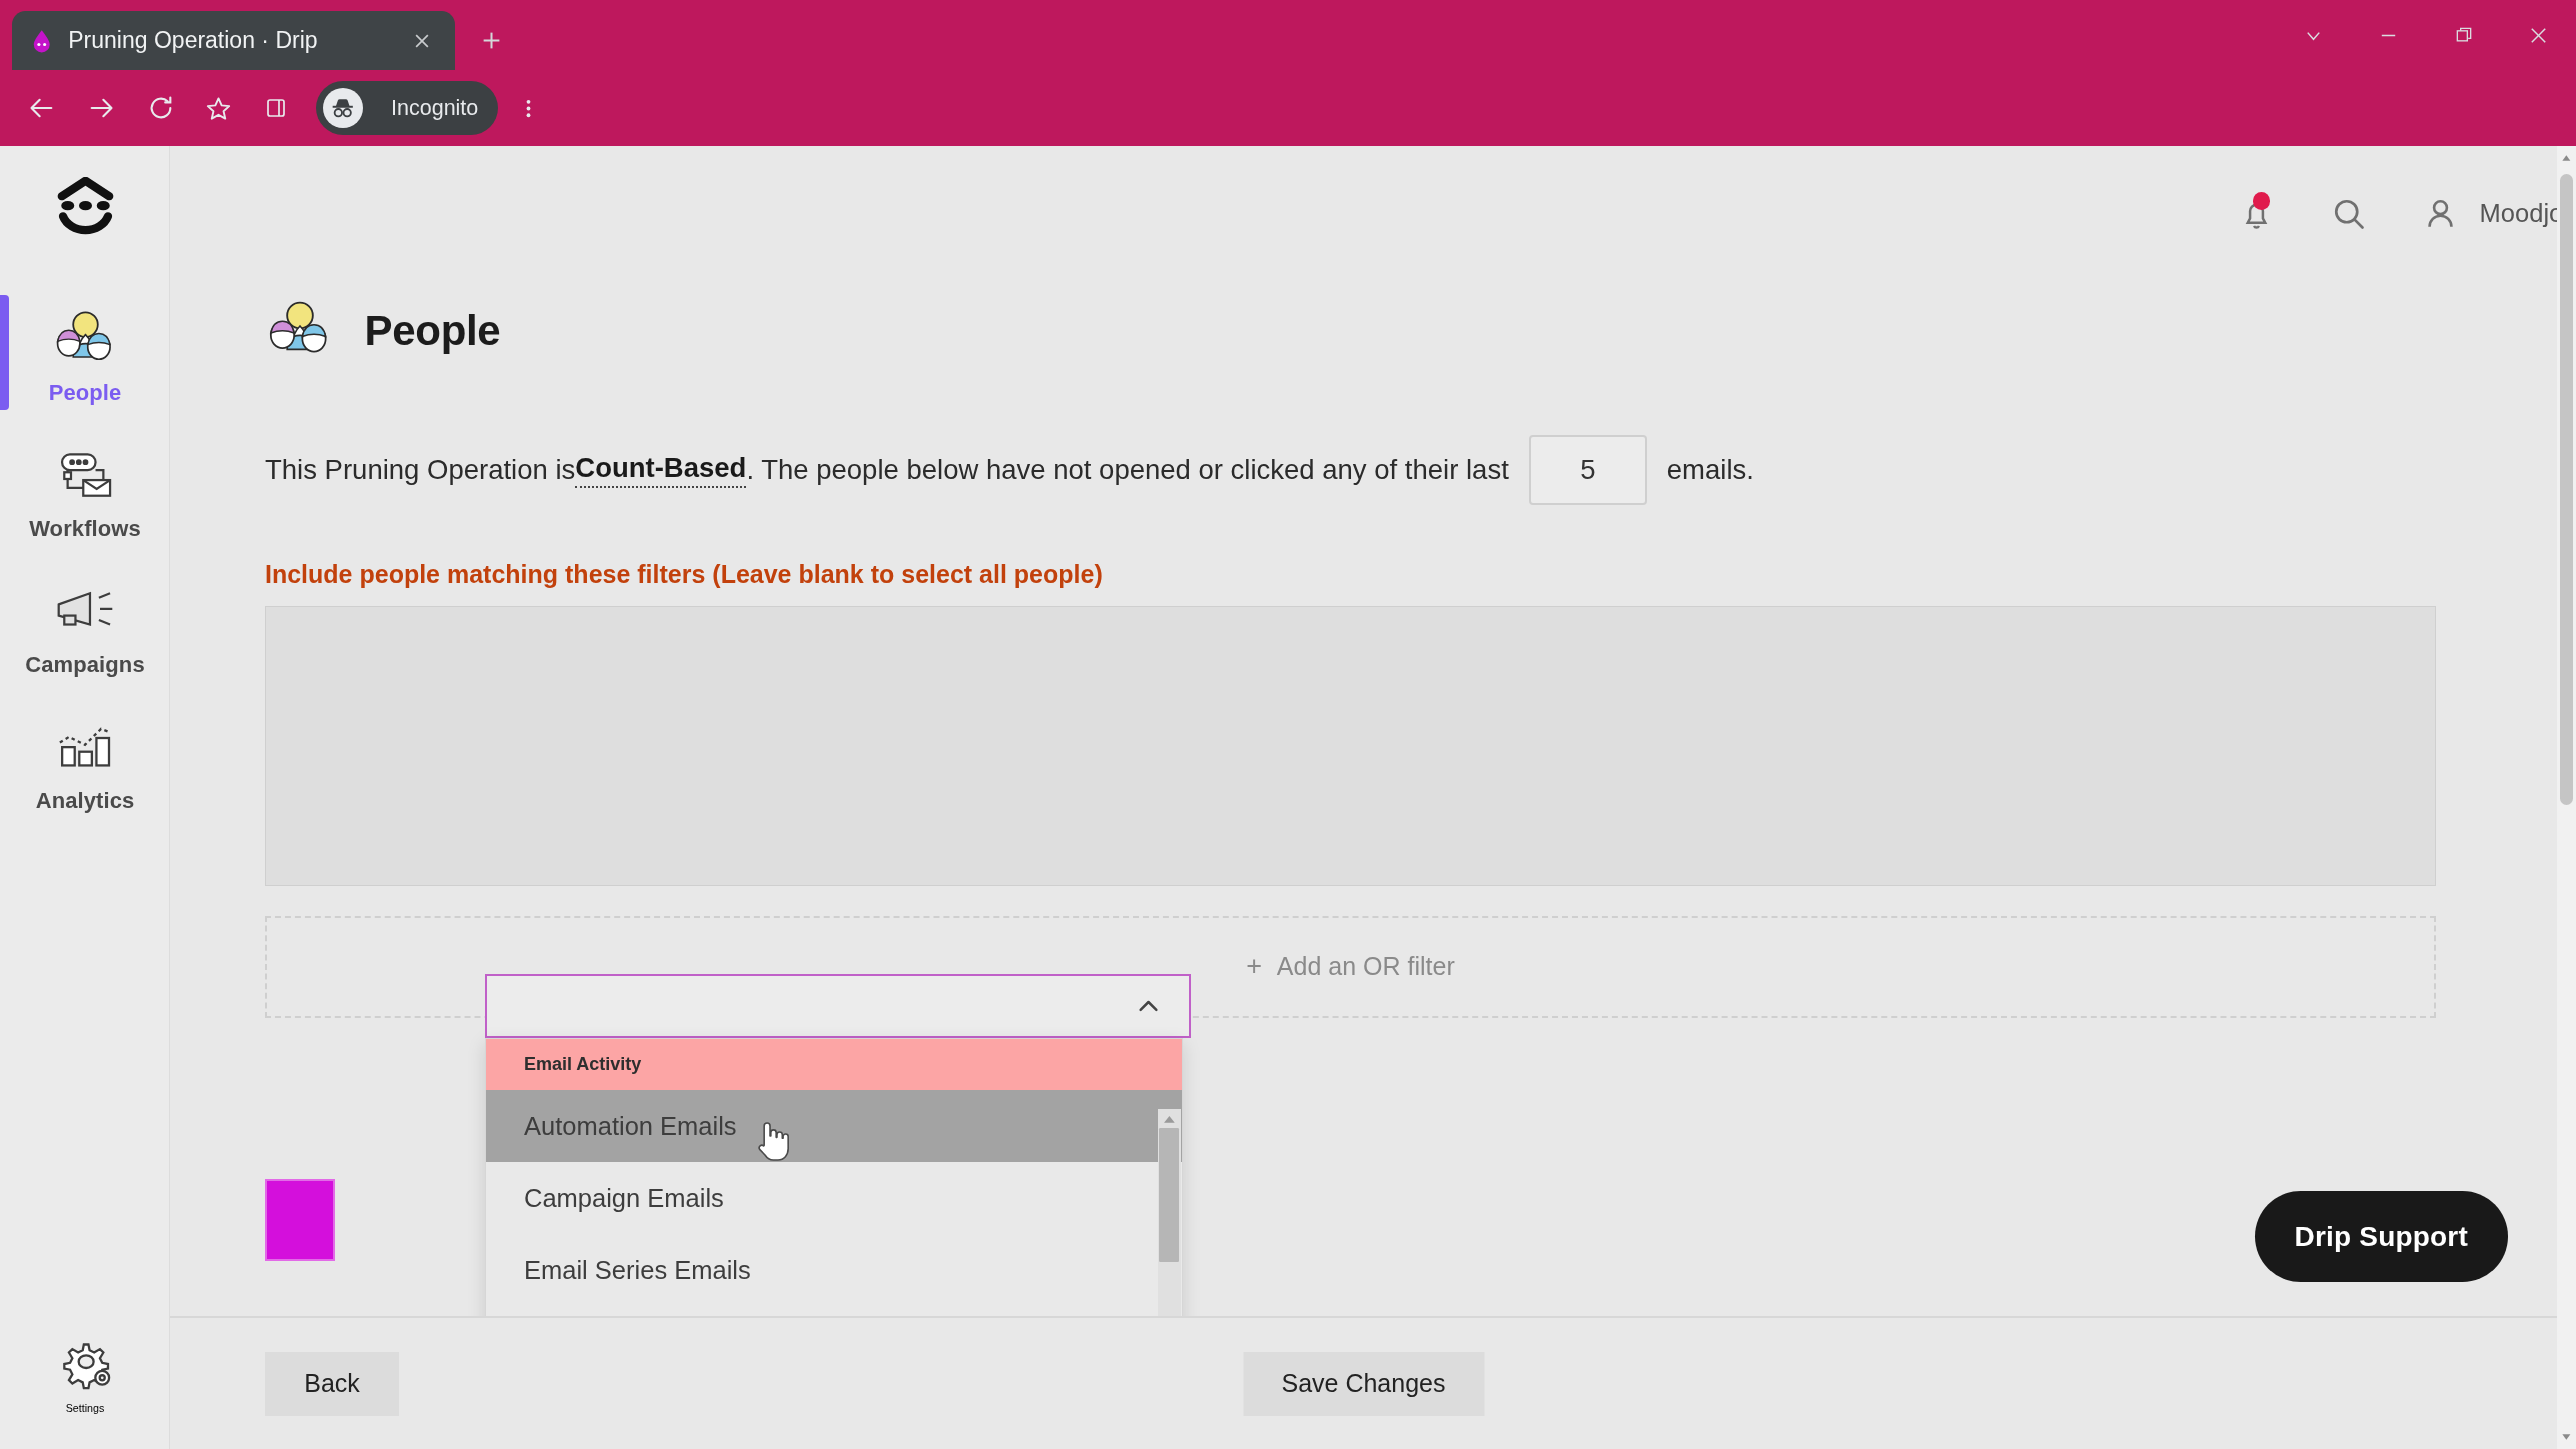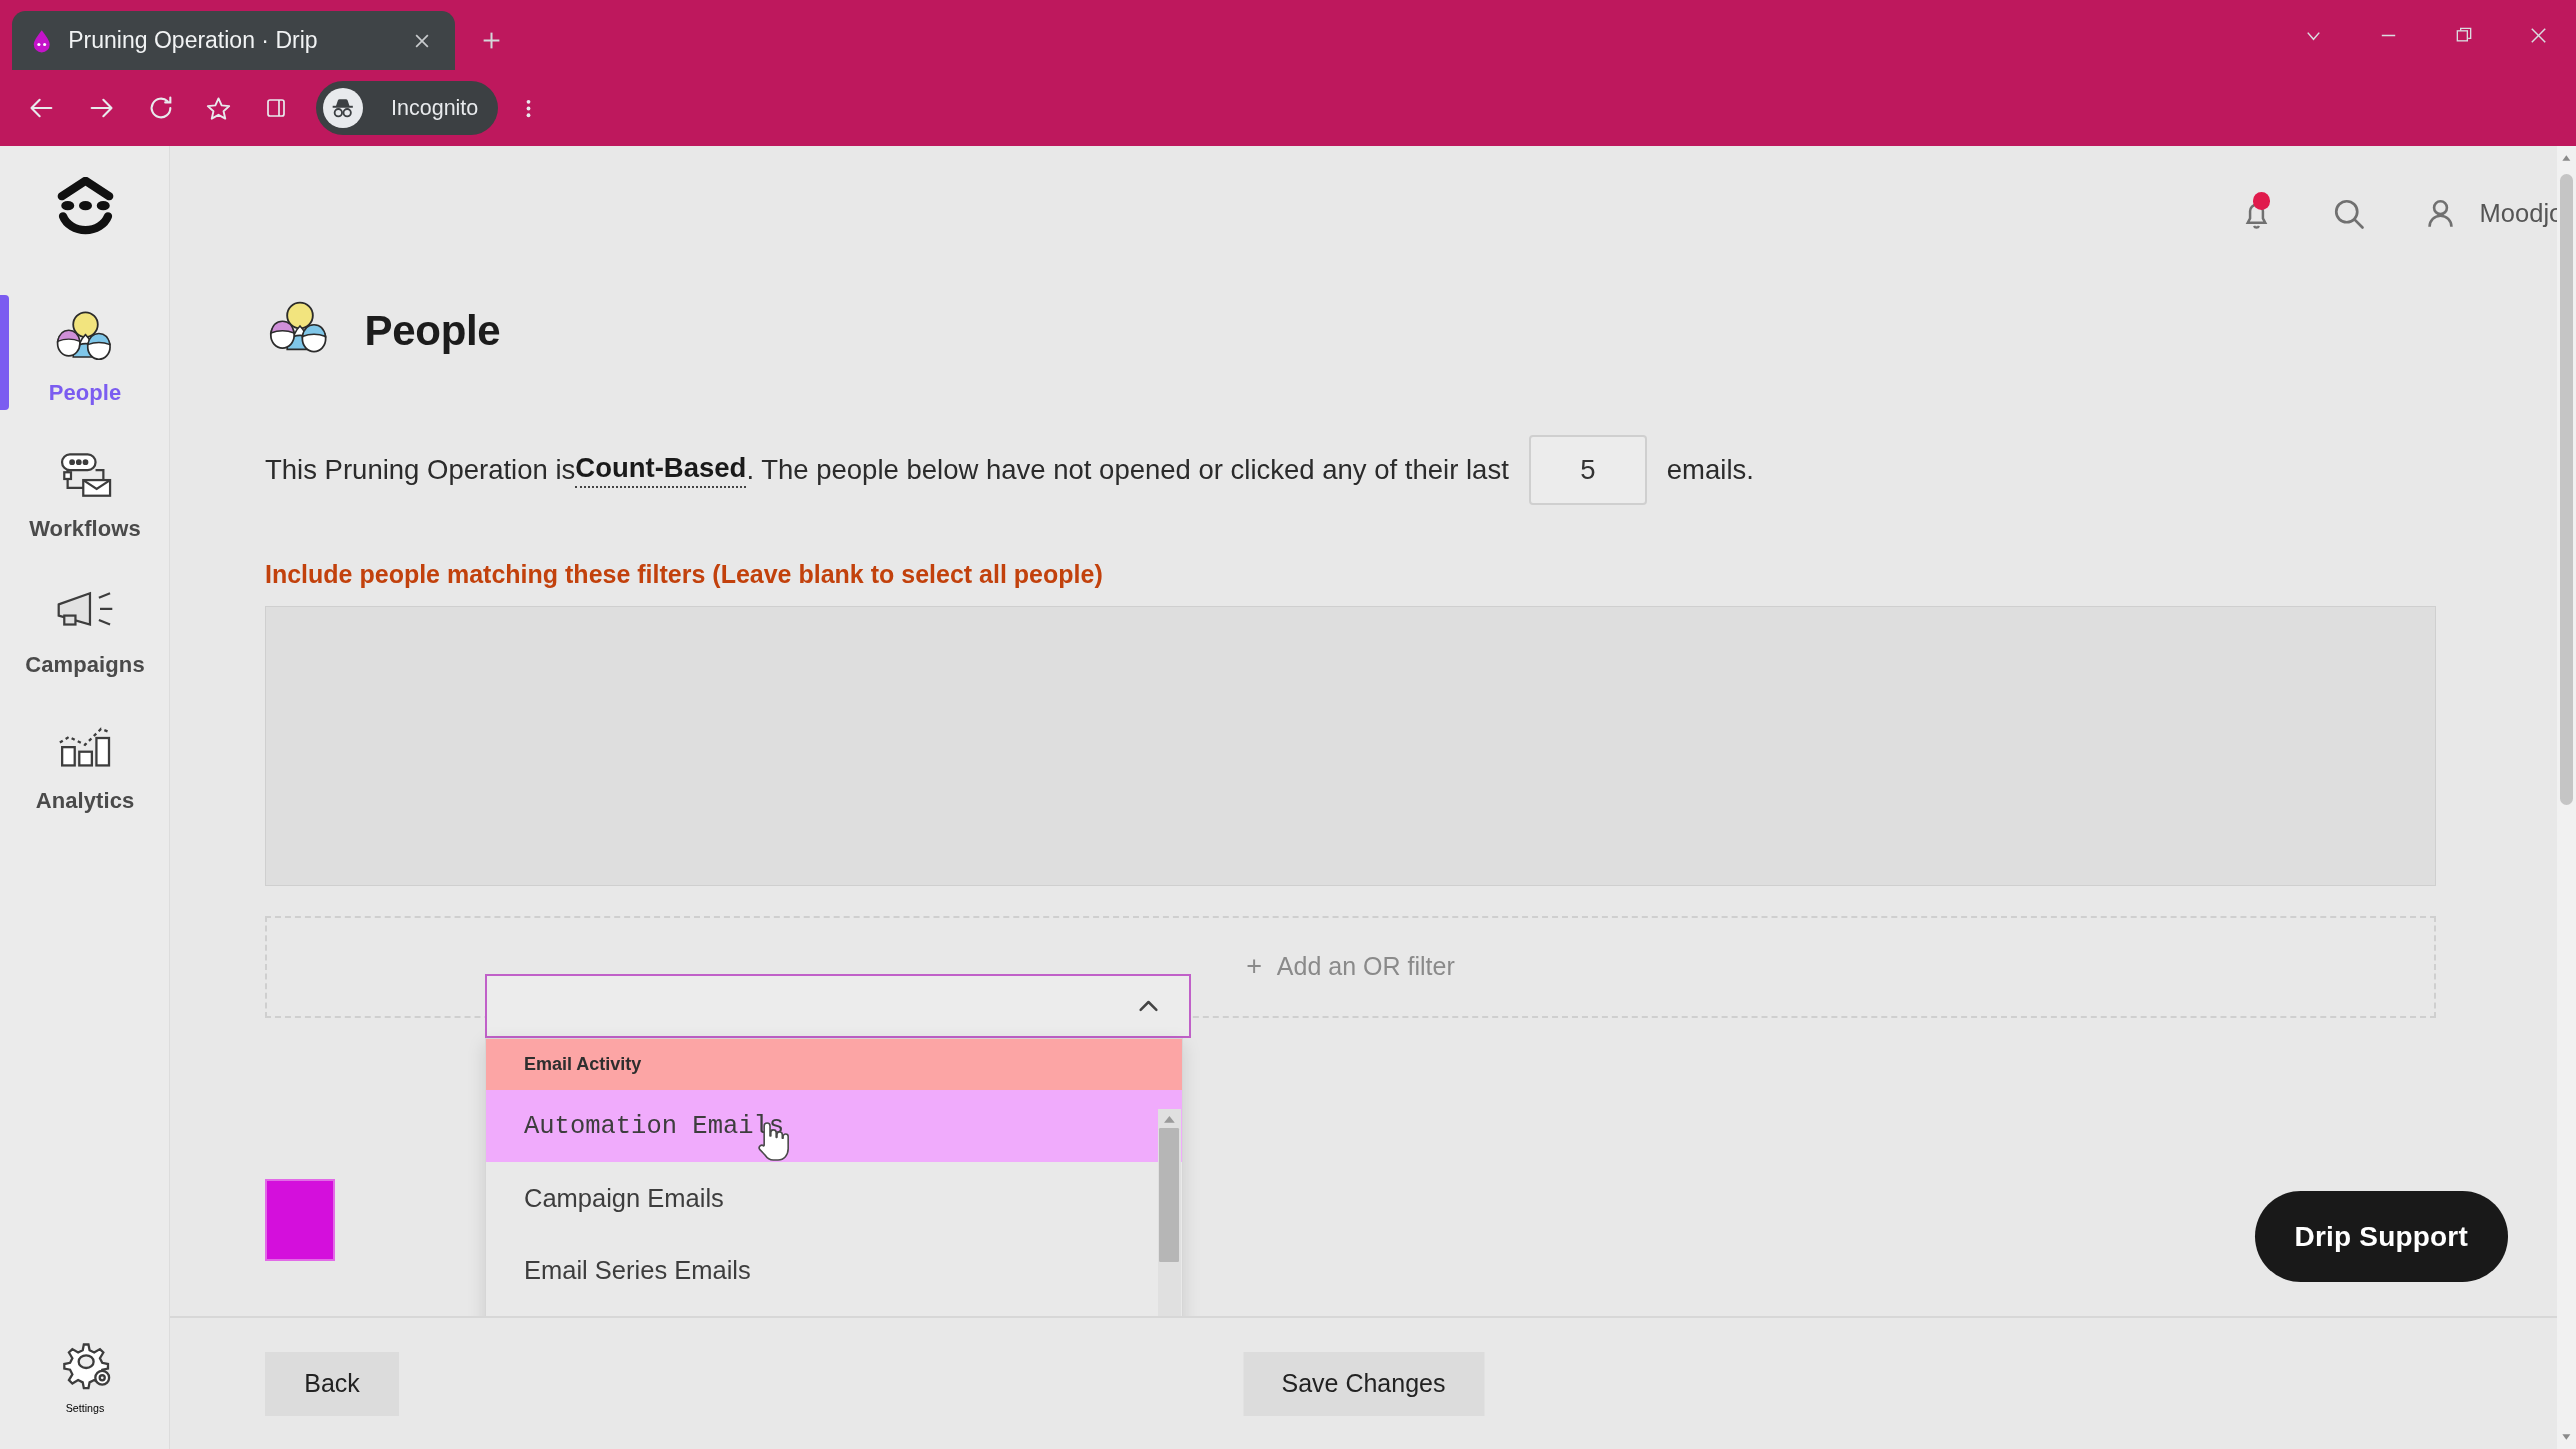--- a/index.html
+++ b/index.html
@@ -181,21 +181,21 @@
   }
   .dd-list { position: absolute; inset: 0; }
   .dd-group {
     height: 51px; display: flex; align-items: center; padding: 0 38px;
     background: #fca5a5; font-size: 18px; font-weight: 700; color: #2e2e2e;
   }
   .dd-item {
     height: 72px; display: flex; align-items: center; padding: 0 38px;
     font-size: 25.5px; color: #3d3d3d; white-space: nowrap;
   }
-  .dd-item.hovered { background: #f0abfc; font-family: Liberation Mono, monospace; }
+  .dd-item.hovered { background: #a3a3a3; }
   .dd-scrollbar {
     position: absolute; right: 1.3px; top: 70px; width: 23px; bottom: 0;
     background: #e0e0e0;
   }
   .dd-scroll-arrow {
     position: absolute; top: 1.3px; left: 0; width: 23px; height: 17.4px;
     display: flex; align-items: center; justify-content: center;
   }
   .dd-scroll-thumb {
     position: absolute; top: 19px; left: 1.3px; width: 20px; height: 134px;

